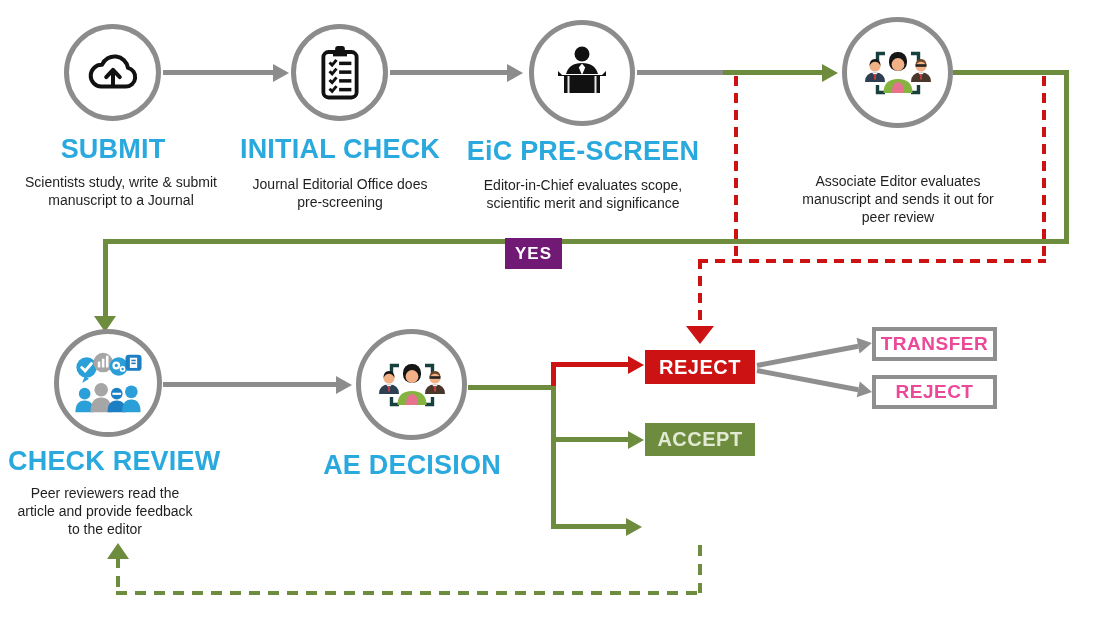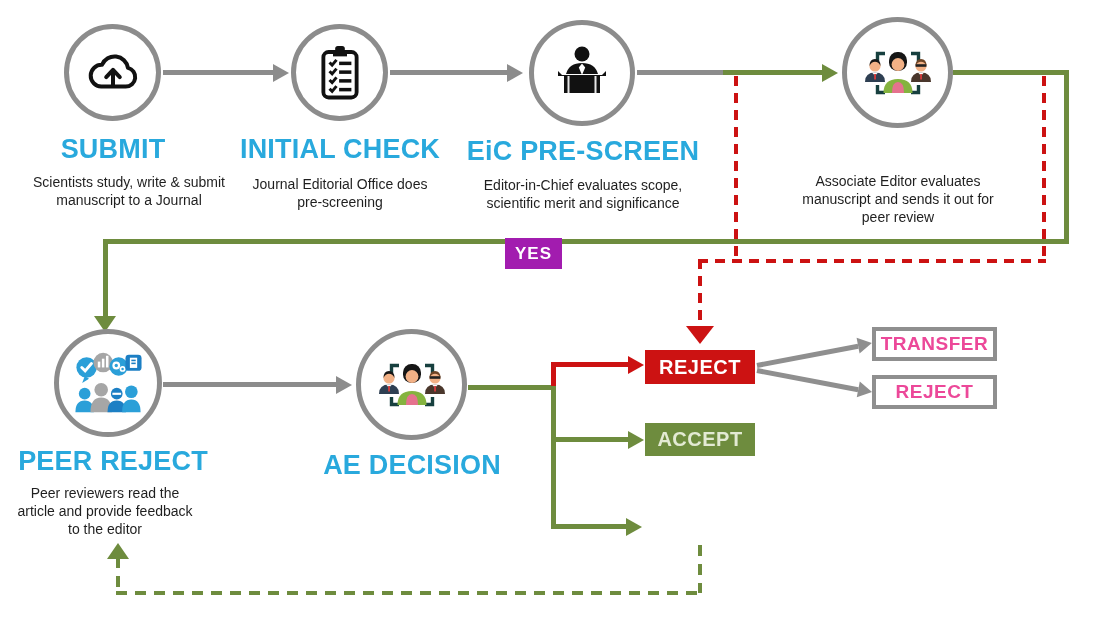--- a/index.html
+++ b/index.html
@@ -44,21 +44,21 @@
   
   .obox{
     position:absolute;display:flex;align-items:center;justify-content:center;
     font-weight:bold;font-size:20px;box-sizing:border-box;letter-spacing:0.5px;
   }
   .obox.fill-red{background:#cc1212;color:#ffffff;}
   .obox.fill-green{background:#6e8c3e;color:#e3ead3;}
   .obox.dashed-green{background:#fff;border:4px dashed #6e8c3e;color:#111;}
   .obox.outline-gray{background:#fff;border:4px solid #8f8f8f;color:#ec4899;font-size:19px;}
   .yes-tag{
-    position:absolute;background:#a21caf;color:#fff;display:flex;align-items:center;justify-content:center;
+    position:absolute;background:#701a75;color:#fff;display:flex;align-items:center;justify-content:center;
     font-size:17px;font-weight:600;letter-spacing:1px;
   }
 </style>
 </head>
 <body>
 
 <div id="canvas">
 
   <div class="hline gray" style="left:163px;top:70px;width:112px;"></div>
   <div class="arr-right" style="left:273px;top:64px;"></div>
@@ -242,22 +242,22 @@
       <circle cx="36" cy="23.5" r="6.4" fill="#f2b186"></circle>
       <path d="M29.5 21.5 q1.5 -6.5 6.5 -6.5 q5 0 6.5 6.5 l0 -3 q-1.5 -7 -6.5 -7 q-5 0 -6.5 7 z" fill="#161616"></path>
       <path d="M21.5 52 q0 -14 14.5 -14 q14.5 0 14.5 14 z" fill="#85b33f"></path>
       <path d="M30 52 q0 -11 6 -11 q6 0 6 11 z" fill="#e5728e"></path>
     </svg>
   </div>
 
   <div class="stage-title" style="left:13px;top:134px;width:200px;">SUBMIT</div>
   <div class="stage-title" style="left:230px;top:134px;width:220px;">INITIAL CHECK</div>
   <div class="stage-title" style="left:458px;top:136px;width:250px;">EiC PRE-SCREEN</div>
-  <div class="stage-title" style="left:8px;top:446px;width:210px;">PEER REJECT</div>
+  <div class="stage-title" style="left:8px;top:446px;width:210px;">CHECK REVIEW</div>
   <div class="stage-title" style="left:302px;top:450px;width:220px;">AE DECISION</div>
 
-  <div class="stage-desc" style="left:16px;top:173px;width:226px;text-align:center;">Scientists study, write &amp; submit manuscript to a Journal</div>
+  <div class="stage-desc" style="left:8px;top:173px;width:226px;text-align:center;">Scientists study, write &amp; submit manuscript to a Journal</div>
   <div class="stage-desc" style="left:245px;top:175px;width:190px;">Journal Editorial Office does pre-screening</div>
   <div class="stage-desc" style="left:460px;top:176px;width:246px;">Editor-in-Chief evaluates scope, scientific merit and significance</div>
   <div class="stage-desc" style="left:795px;top:172px;width:206px;">Associate Editor evaluates manuscript and sends it out for peer review</div>
   <div class="stage-desc" style="left:15px;top:484px;width:180px;">Peer reviewers read the article and provide feedback to the editor</div>
 
 </div>
 
 </body></html>

